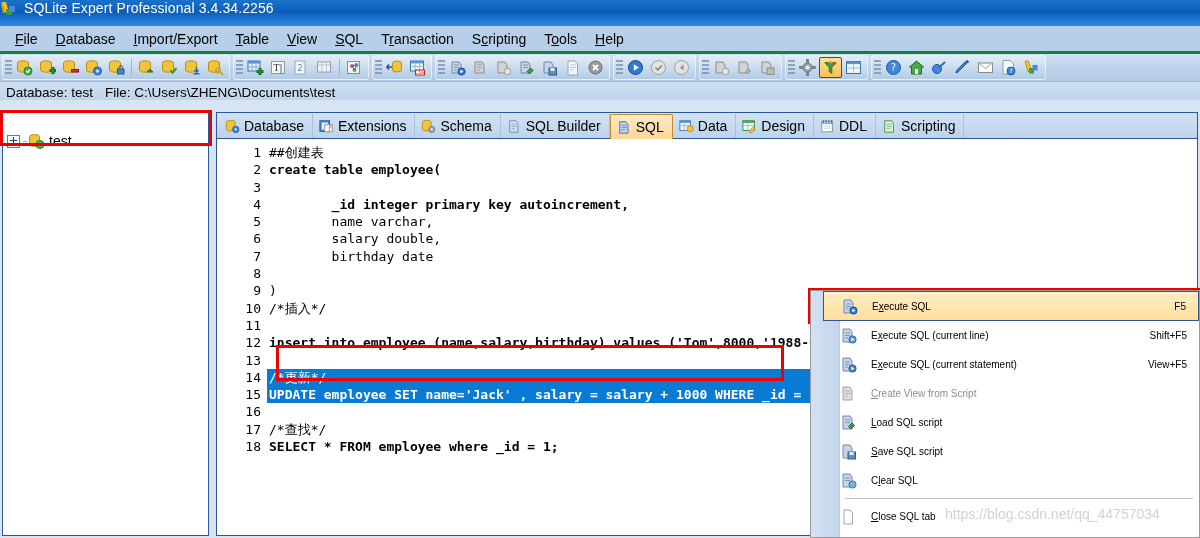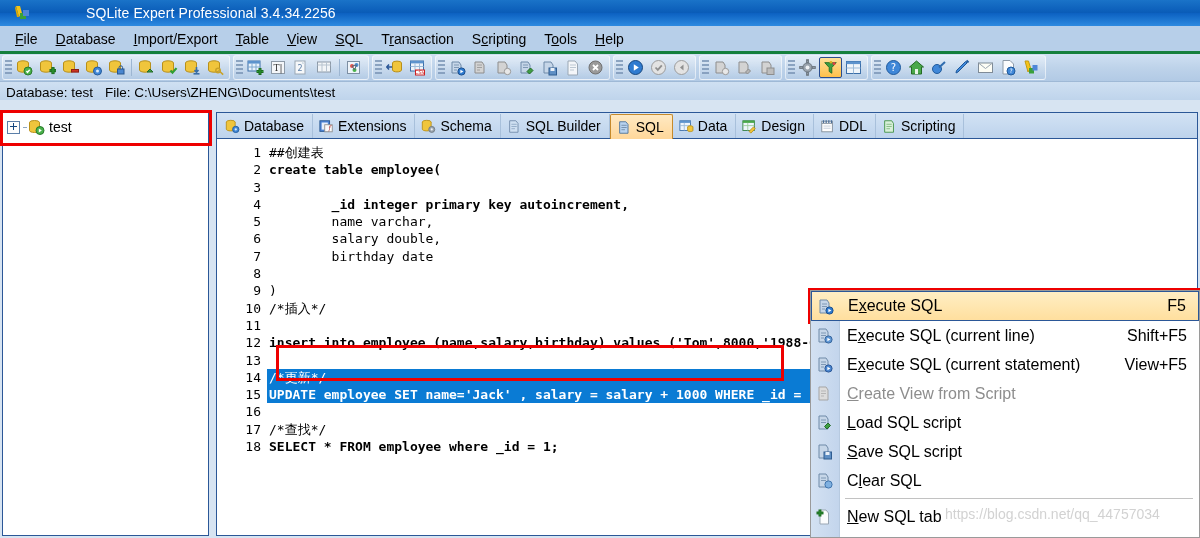--- a/index.html
+++ b/index.html
@@ -12,24 +12,23 @@
   #app {
     position: relative;
     width: 1200px; height: 538px;
     overflow: hidden;
   }
 
   
   .titlebar {
     height: 26px;
     background: linear-gradient(to bottom, #1a73c8 0%, #0a5cb8 48%, #0d62c2 52%, #2d8ae0 100%);
-    display: flex; align-items: center;
-    padding-left: 14px;
+    display: flex; 
+    padding-left: 0;
     color: #fff;
-    gap: 48px;
   }
   .titlebar .app-icon {
     width: 18px; height: 18px;
     position: relative;
     margin-right: 6px;
     flex: none;
   }
   .title-text {
     font-size: 14px;
     color: #ffffff;
@@ -125,21 +124,21 @@
     width: 207px; height: 426px;
     background: #ffffff;
     border: 1px solid #2b5797;
     box-sizing: border-box;
   }
   .tree-row {
     height: 20px;
     display: flex; align-items: center;
     padding-left: 4px;
     font-size: 14px;
-    margin-top: 6px;
+    margin-top: 20px;
   }
   .expander {
     width: 11px; height: 11px;
     border: 1px solid #5a7ea8;
     background: #fdfdfd;
     position: relative;
     flex: none;
     margin-right: 3px;
   }
   .expander:before, .expander:after {
@@ -276,24 +275,25 @@
     position: absolute;
     left: 0; top: 0;
     width: 28px; height: 100%;
     background: linear-gradient(to right,#d3e1f2,#c3d5ec);
     border-right: 1px solid #b7cae0;
   }
   .ctx-item {
     position: relative;
     height: 29px;
     display: flex; align-items: center;
-    font-size: 16px;
+    font-size: 10px;
     color: #000;
-    padding-left: 2px;
+    padding-left: 14px;
     box-sizing: border-box;
+    margin-left: 12px;
   }
   .ctx-item .ico {
     width: 22px; height: 20px;
     display: flex; align-items: center; justify-content: center;
     flex: none;
     margin-right: 12px;
     z-index: 2;
   }
   .ctx-item .lbl { flex: 1; z-index: 2; white-space: nowrap; }
   .ctx-item .acc {
@@ -899,38 +899,25 @@
             <path d="M5 6h5M5 8.5h5" stroke="#7f98b4"></path>
             <circle cx="12.5" cy="12.5" r="3.6" fill="#7fb0e0" stroke="#3f74ad"></circle>
           </svg>
         </span>
       <span class="lbl">C<span class="u">l</span>ear SQL</span>
       <span class="acc"></span>
     </div>
 
     <div class="ctx-sep"></div>
 
+
     <div class="ctx-item">
       <span class="ico">
           <svg width="17" height="17" viewBox="0 0 17 17">
             <path d="M4 2h6l2.5 3v11H4z" fill="#fbfcfd" stroke="#9aa7b4"></path>
-            <g fill="#2f9e34" stroke="#1c6b20">
-              <rect x="1" y="4" width="6" height="1.9"></rect>
-              <rect x="3" y="2" width="1.9" height="6"></rect>
-            </g>
-          </svg>
-        </span>
-      <span class="lbl"><span class="u">N</span>ew SQL tab</span>
-      <span class="acc"></span>
-    </div>
-
-    <div class="ctx-item">
-      <span class="ico">
-          <svg width="17" height="17" viewBox="0 0 17 17">
-            <path d="M4 2h6l2.5 3v11H4z" fill="#fbfcfd" stroke="#9aa7b4"></path>
           </svg>
         </span>
       <span class="lbl"><span class="u">C</span>lose SQL tab</span>
       <span class="acc"></span>
     </div>
   </div>
 
   <div class="watermark">https://blog.csdn.net/qq_44757034</div>
   <div class="bottom-strip"></div>
 </div>

